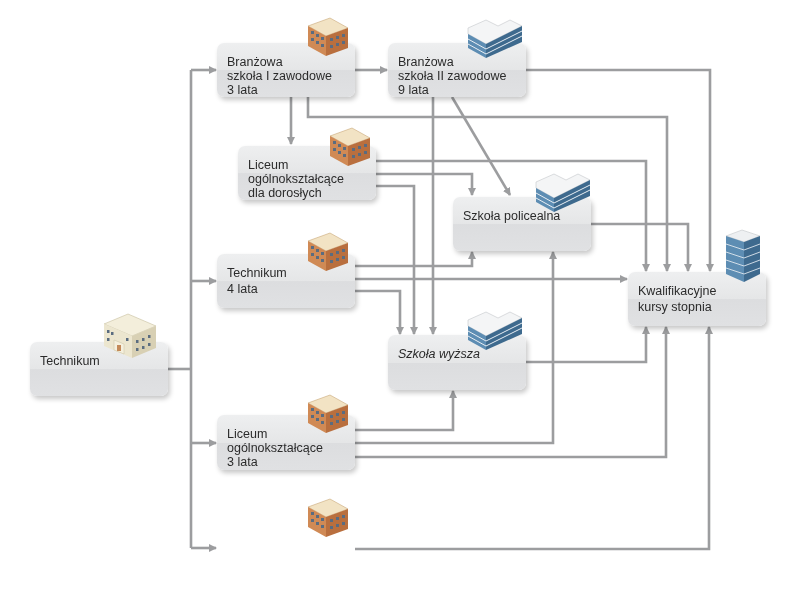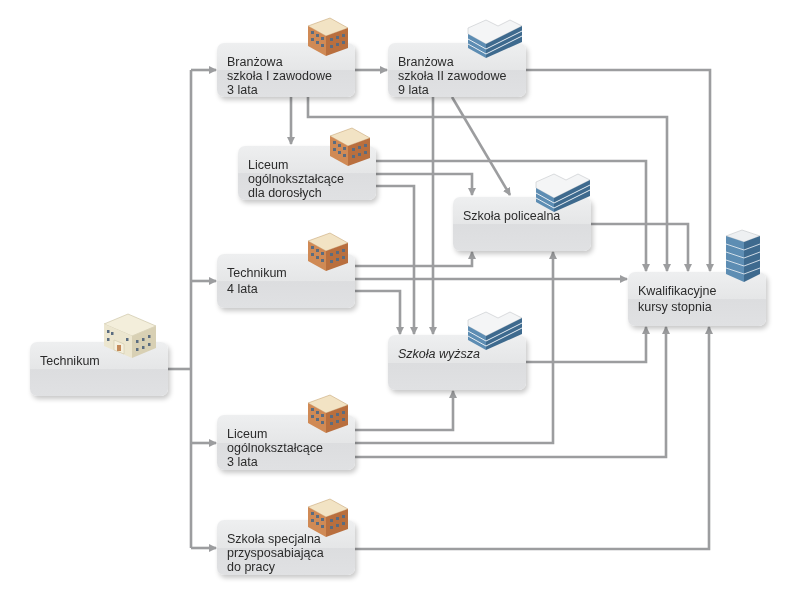--- a/index.html
+++ b/index.html
@@ -104,25 +104,20 @@
   <div class="node" style="left:388px;top:335px;width:138px;height:55px;font-style:italic;">
     <span class="label">Szkoła wyższa</span>
   </div>
 
   <div class="node" style="left:217px;top:415px;width:138px;height:55px;">
     <span class="label">Liceum</span>
     <span class="label">ogólnokształcące</span>
     <span class="label">3 lata</span>
   </div>
 
-  <div class="node" style="left:217px;top:520px;width:138px;height:55px;">
-    <span class="label">Szkoła specjalna</span>
-    <span class="label">przysposabiająca</span>
-    <span class="label">do pracy</span>
-  </div>
 
   <svg class="bldg" style="left:304px;top:16px;" width="48" height="44" viewBox="0 0 48 44">
     <polygon points="4,10 26,2 44,12 22,20" fill="#f2e3c4" stroke="#c9a878" stroke-width="0.6"></polygon>
     <polygon points="4,10 22,20 22,40 4,30" fill="#d08a55"></polygon>
     <polygon points="22,20 44,12 44,32 22,40" fill="#b96f3e"></polygon>
     <g fill="#5a6c80">
         <rect x="7" y="15" width="3" height="3"></rect>
         <rect x="12" y="18" width="3" height="3"></rect>
         <rect x="17" y="21" width="3" height="3"></rect>
         <rect x="7" y="22" width="3" height="3"></rect>

